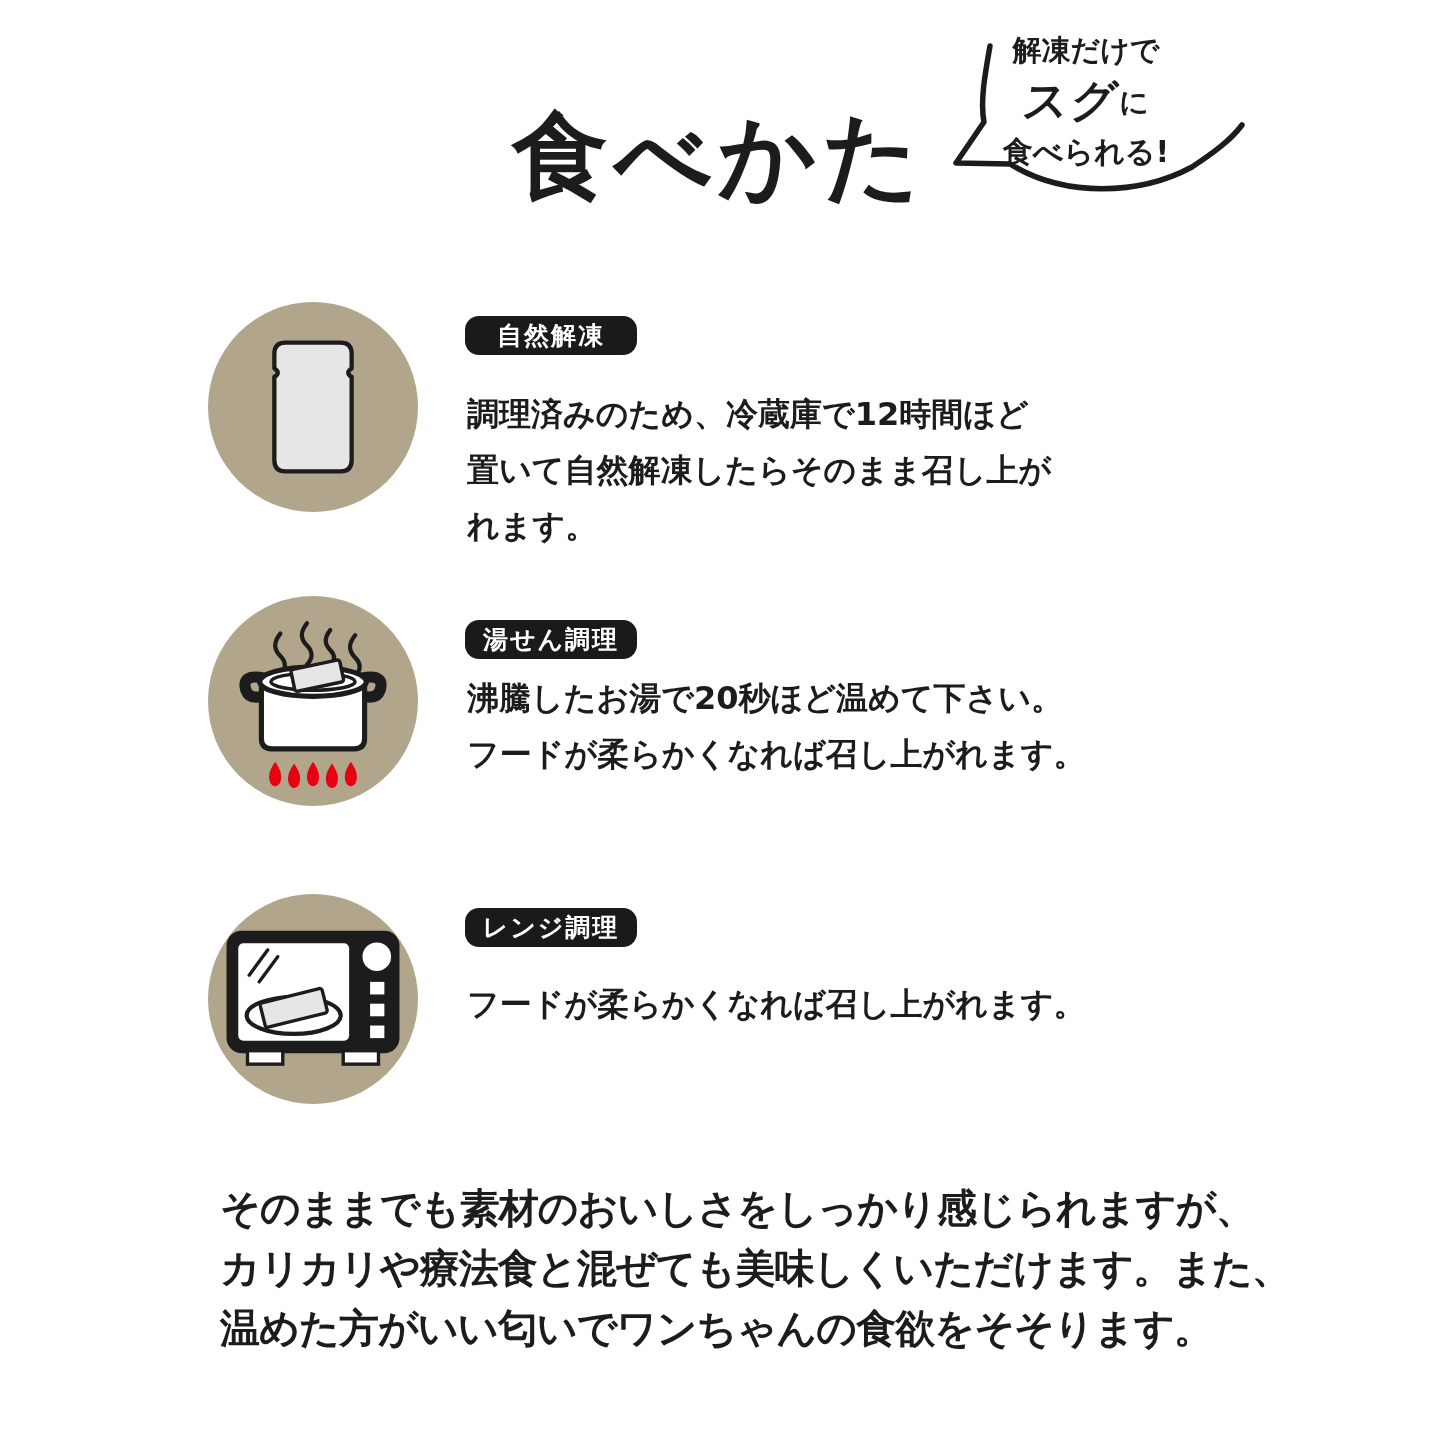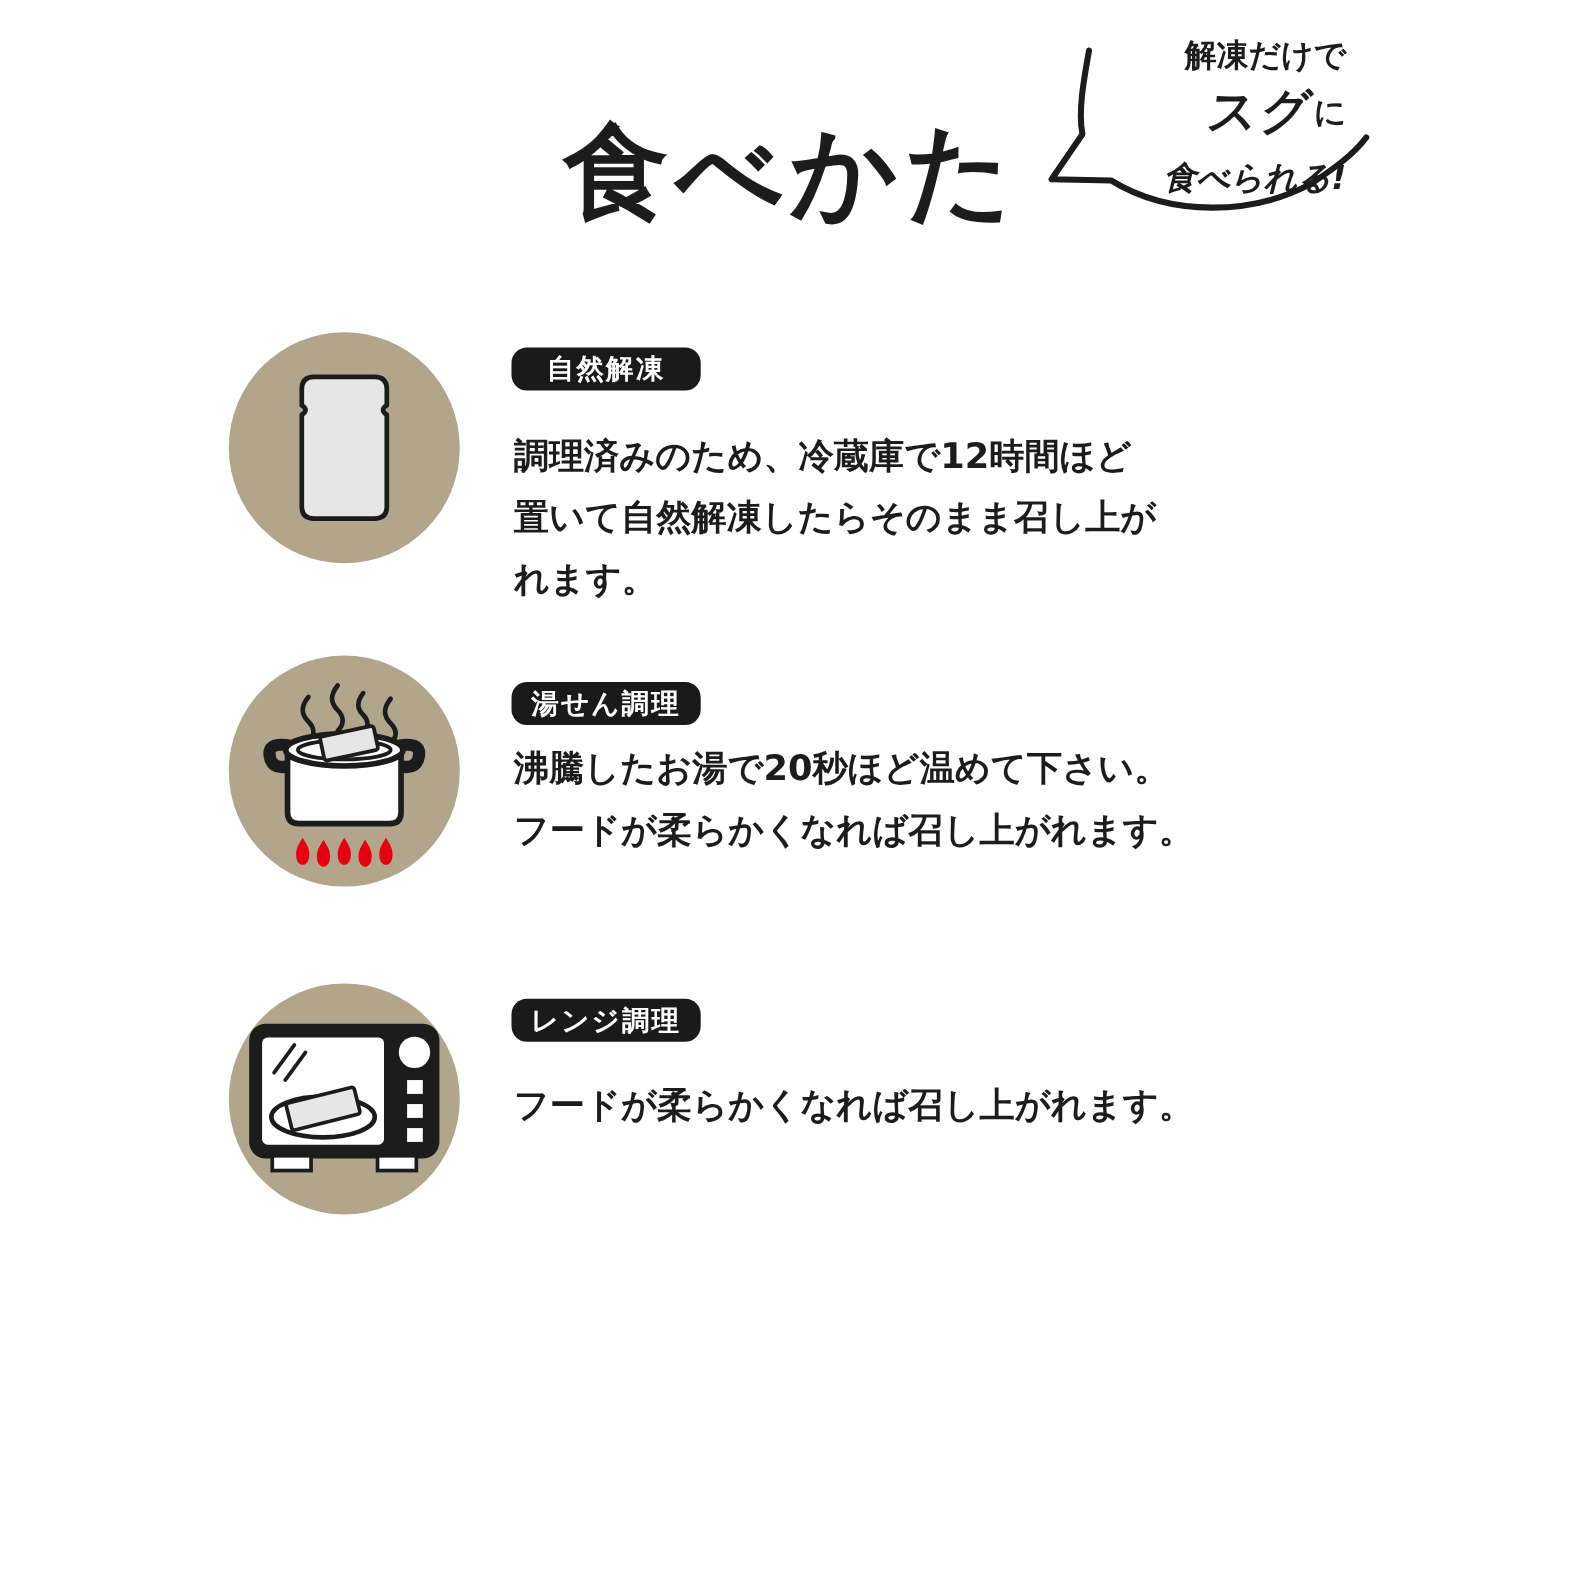--- a/index.html
+++ b/index.html
@@ -22,29 +22,29 @@
     overflow:hidden;
   }
   .title{
     position:absolute;left:512px;top:96px;
     font-size:96px;font-weight:800;letter-spacing:6px;
     line-height:1.25;white-space:nowrap;text-align:center;
   }
   .bubble-svg{position:absolute;left:930px;top:22px;}
   .bubble-text{
     position:absolute;left:948px;top:32px;width:276px;
-    text-align:right;font-weight:700;line-height:1.25;white-space:nowrap;
+    text-align:center;font-weight:700;line-height:1.25;white-space:nowrap;
   }
   .bubble-line1{font-size:29px;}
   .bubble-line2{font-size:29px;margin-top:5px;}
   .bubble-line2 .big{
     font-size:45px;font-weight:800;display:inline-block;
     transform:skewX(-6deg);vertical-align:-4px;letter-spacing:2px;
   }
-  .bubble-line3{font-size:30px;margin-top:14px;font-style:italic;}
+  .bubble-line3{font-size:30px;margin-top:3px;}
   .step-circle{
     position:absolute;left:208px;width:210px;height:210px;
     border-radius:50%;background:var(--circle-bg);
     display:flex;align-items:center;justify-content:center;
   }
   .circle-1{top:302px;}
   .circle-2{top:596px;}
   .circle-3{top:894px;}
   .badge{
     position:absolute;left:465px;width:172px;height:39px;
@@ -145,14 +145,19 @@
       <rect x="174" y="64" width="17" height="15" fill="#ffffff"></rect>
       <rect x="174" y="90" width="17" height="15" fill="#ffffff"></rect>
       <rect x="174" y="116" width="17" height="15" fill="#ffffff"></rect>
     </svg>
   </div>
   <div class="badge badge-3">レンジ調理</div>
   <div class="desc desc-3">
     <div>フードが柔らかくなれば召し上がれます。</div>
   </div>
 
+  <div class="footer">
+    <div>そのままでも素材のおいしさをしっかり感じられますが、</div>
+    <div>カリカリや療法食と混ぜても美味しくいただけます。また、</div>
+    <div>温めた方がいい匂いでワンちゃんの食欲をそそります。</div>
+  </div>
 
 </div>
 
 </body></html>

